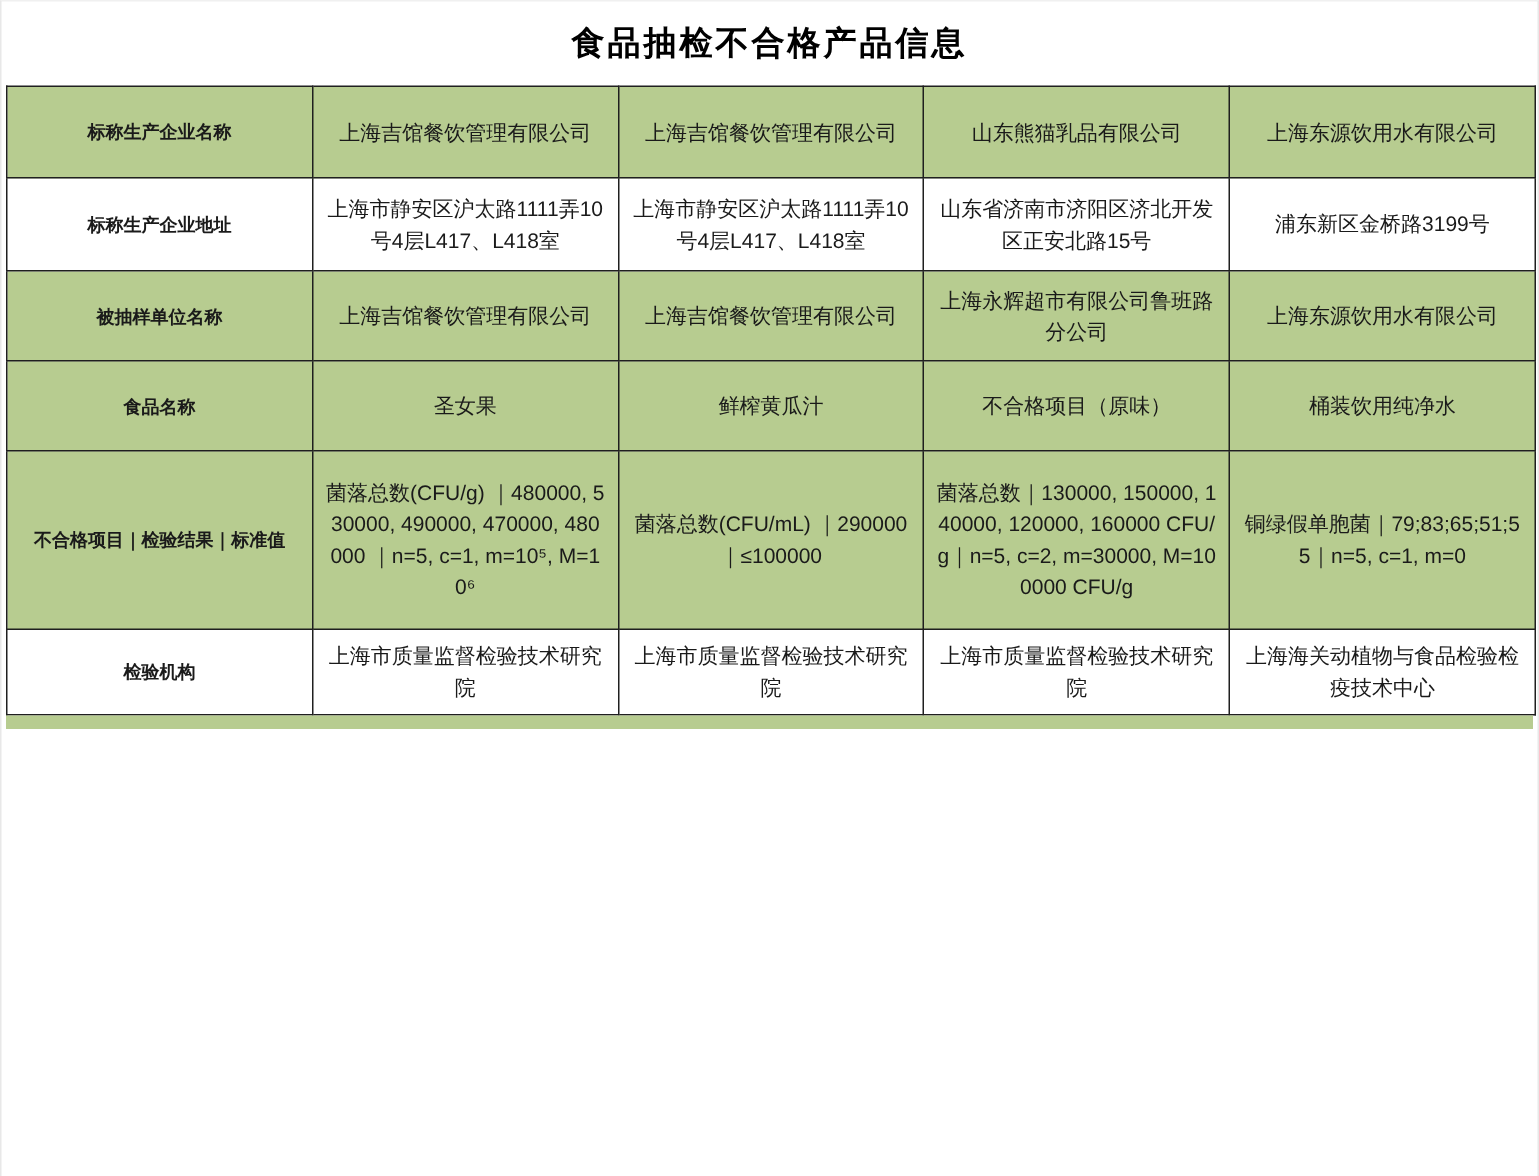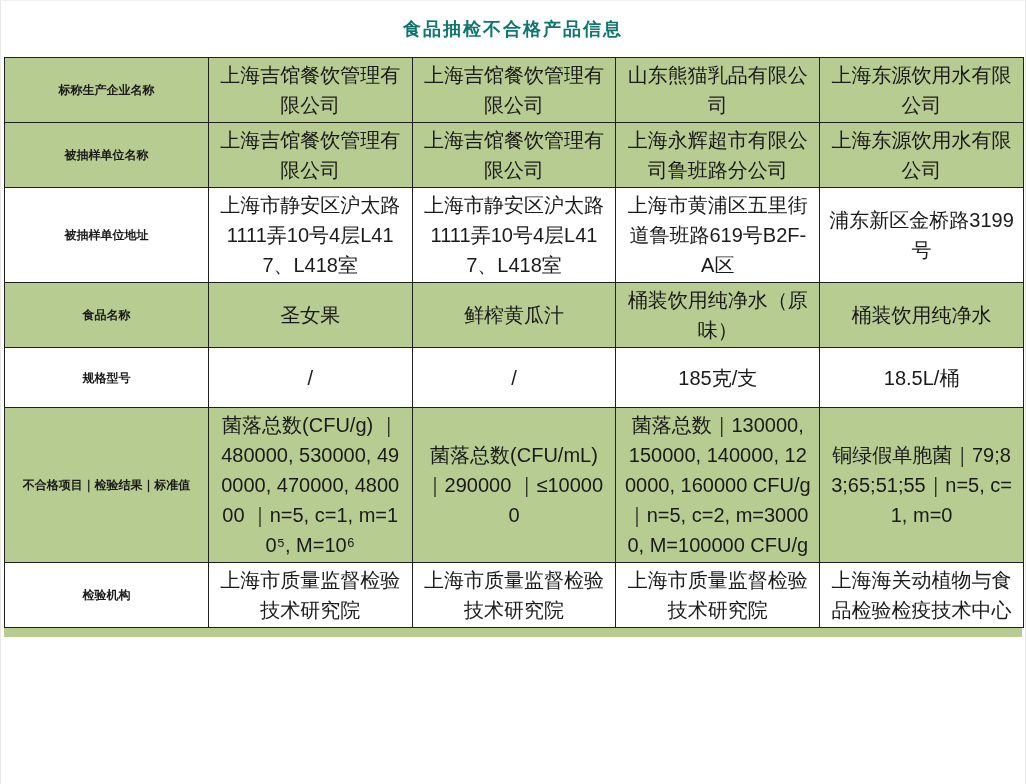--- a/index.html
+++ b/index.html
@@ -13,38 +13,38 @@
     width:1026px; height:784px; box-sizing:border-box;
     border-left:1px solid #e8e8e8; border-right:1px solid #e8e8e8;
     border-top:1px solid #f0f0f0;
     overflow:hidden;
   }
   .title-bar {
     height:56px;
     display:flex; align-items:center; justify-content:center;
   }
   .title {
-    color:#0f766e;
-    font-size:18px;
+    color:#000000;
+    font-size:22px;
     font-weight:bold;
     letter-spacing:2px;
   }
   table.info {
     border-collapse:collapse;
     table-layout:fixed;
     width:1020px;
     margin:0 3px;
   }
   table.info col { width:20%; }
   table.info th, table.info td {
     border:1px solid #1f1f1f;
     text-align:center;
     vertical-align:middle;
     padding:2px 8px;
-    font-size:20px;
+    font-size:14px;
     line-height:1.5;
     word-break:break-all;
     background:#ffffff;
   }
   table.info th {
     font-weight:bold;
     font-size:12px;
   }
   tr.green th, tr.green td { background:#b7cc90; }
   tr.h61  { height:61px; }
@@ -77,47 +77,40 @@
         <col>
     </colgroup>
     <tbody>
       <tr class="green h61">
         <th>标称生产企业名称</th>
         <td>上海吉馆餐饮管理有限公司</td>
         <td>上海吉馆餐饮管理有限公司</td>
         <td>山东熊猫乳品有限公司</td>
         <td>上海东源饮用水有限公司</td>
       </tr>
+      <tr class="h62">
+        <th>标称生产企业地址</th>
+        <td>上海市静安区沪太路1111弄10号4层L417、L418室</td>
+        <td>上海市静安区沪太路1111弄10号4层L417、L418室</td>
+        <td>山东省济南市济阳区济北开发区正安北路15号</td>
+        <td>浦东新区金桥路3199号</td>
+      </tr>
       <tr class="green h60">
         <th>被抽样单位名称</th>
         <td>上海吉馆餐饮管理有限公司</td>
         <td>上海吉馆餐饮管理有限公司</td>
         <td>上海永辉超市有限公司鲁班路分公司</td>
         <td>上海东源饮用水有限公司</td>
       </tr>
-      <tr class="h60">
-        <th>被抽样单位地址</th>
-        <td>上海市静安区沪太路1111弄10号4层L417、L418室</td>
-        <td>上海市静安区沪太路1111弄10号4层L417、L418室</td>
-        <td>上海市黄浦区五里街道鲁班路619号B2F-A区</td>
-        <td>浦东新区金桥路3199号</td>
-      </tr>
       <tr class="green h60">
         <th>食品名称</th>
         <td>圣女果</td>
         <td>鲜榨黄瓜汁</td>
-        <td>桶装饮用纯净水（原味）</td>
+        <td>不合格项目（原味）</td>
         <td>桶装饮用纯净水</td>
-      </tr>
-      <tr class="h60">
-        <th>规格型号</th>
-        <td>/</td>
-        <td>/</td>
-        <td>185克/支</td>
-        <td>18.5L/桶</td>
       </tr>
       <tr class="green h119">
         <th>不合格项目｜检验结果｜标准值</th>
         <td>菌落总数(CFU/g) ｜480000, 530000, 490000, 470000, 480000 ｜n=5, c=1, m=10⁵, M=10⁶</td>
         <td>菌落总数(CFU/mL) ｜290000 ｜≤100000</td>
         <td>菌落总数｜130000, 150000, 140000, 120000, 160000 CFU/g｜n=5, c=2, m=30000, M=100000 CFU/g</td>
         <td>铜绿假单胞菌｜79;83;65;51;55｜n=5, c=1, m=0</td>
       </tr>
       <tr class="h57">
         <th>检验机构</th>

